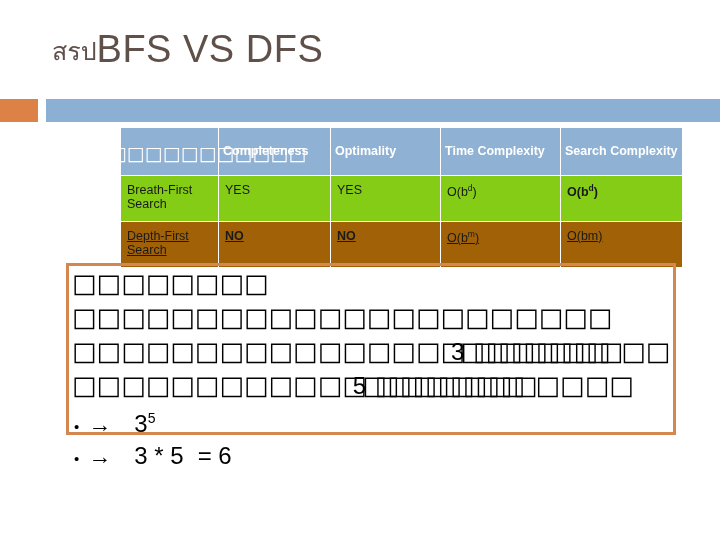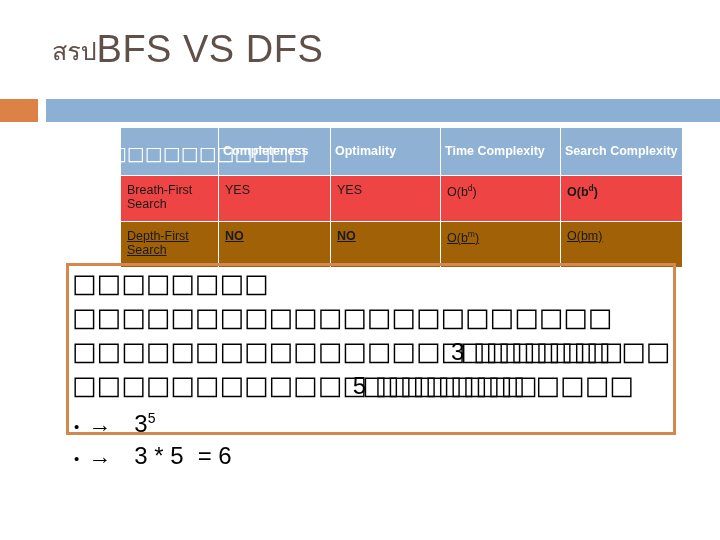--- a/index.html
+++ b/index.html
@@ -53,21 +53,21 @@
     position:absolute;left:-48px;top:15px;
     font-family:"DejaVu Sans",sans-serif;
     font-size:19px;letter-spacing:0px;color:#ffffff;
     white-space:nowrap;
   }
   .tbl td{
     font-size:12.5px;color:#1a1a1a;
     padding:7px 6px;border:1px solid #ffffff;
     vertical-align:top;height:46px;box-sizing:border-box;
   }
-  .row-a td{background:#ef4444;}
+  .row-a td{background:#84cc16;}
   .row-b td{background:#a16207;text-decoration:underline;}
   .red{color:#c00000;font-weight:bold;}
   sup{font-size:8.5px;vertical-align:super;}
 
   
   .overlay-box{
     position:absolute;left:66px;top:263px;width:610px;height:172px;
     border:3px solid #d4884f;background:transparent;box-sizing:border-box;
     pointer-events:none;
   }

